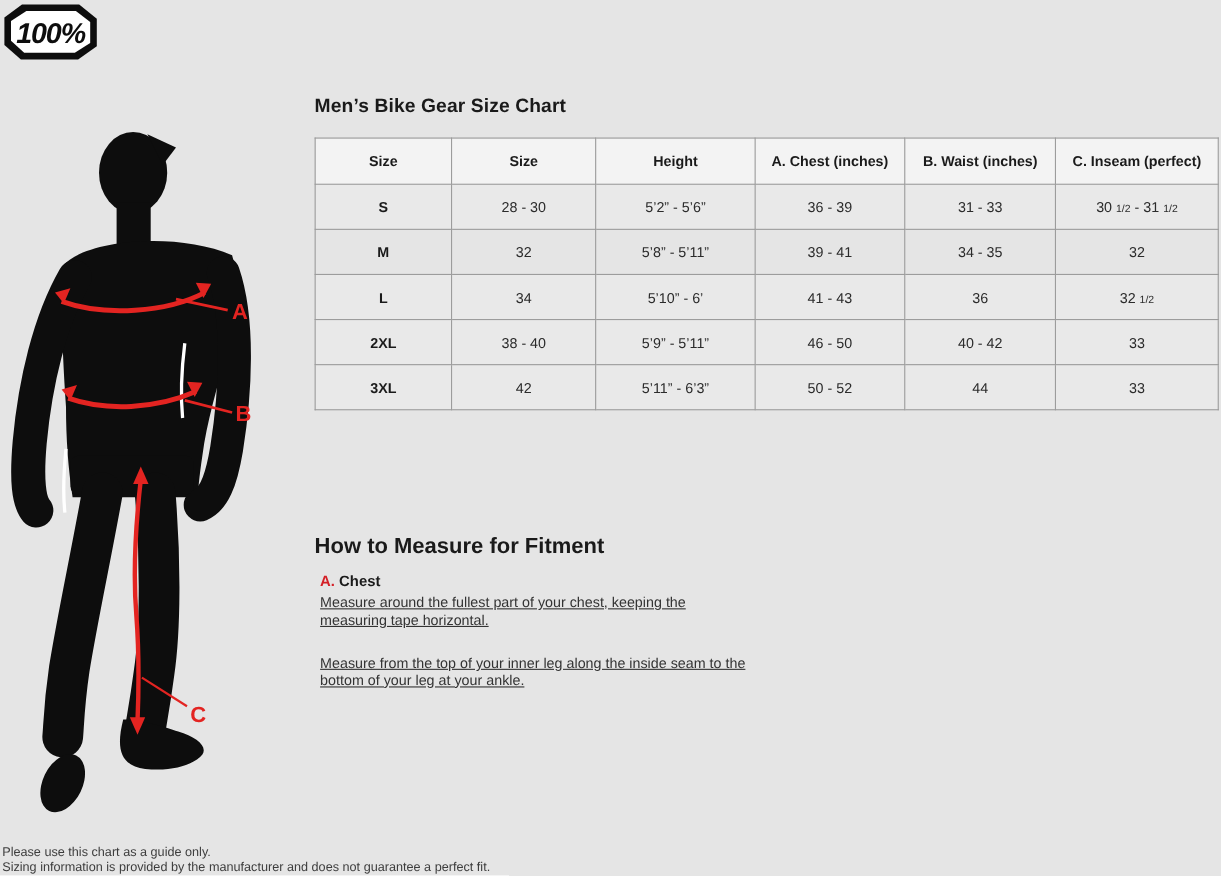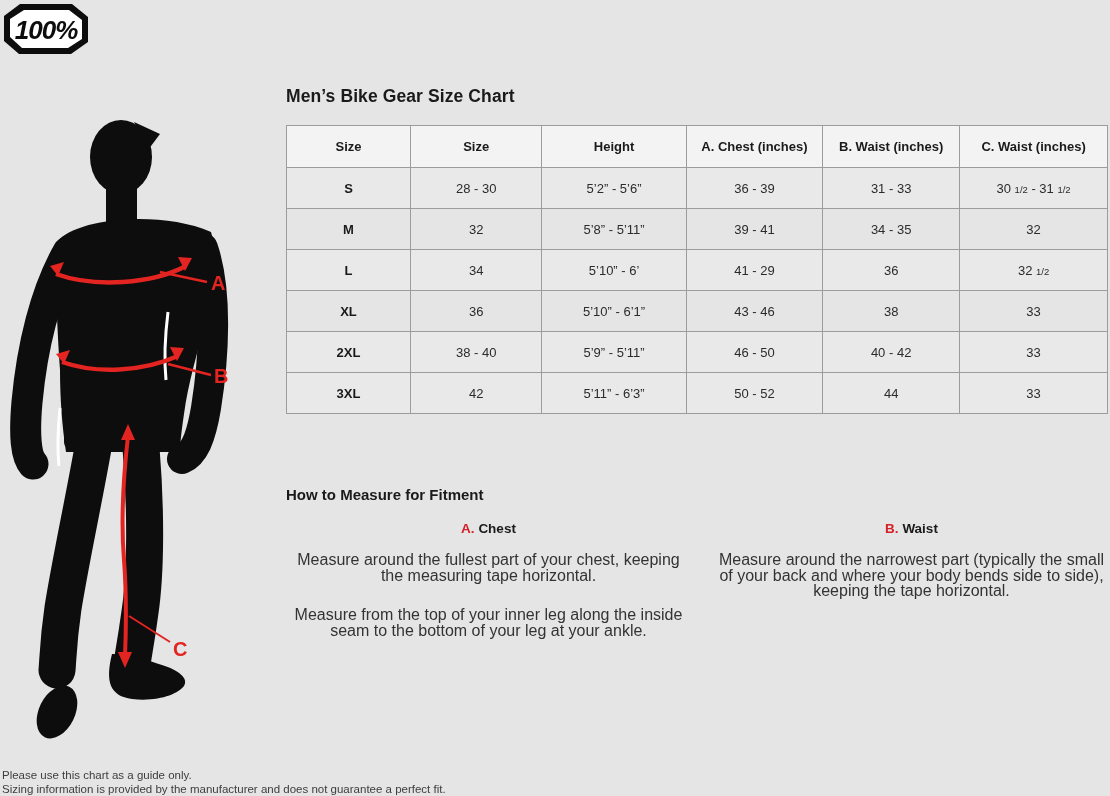--- a/index.html
+++ b/index.html
@@ -24,30 +24,30 @@
   }
   .size-table th, .size-table td {
     border:1px solid #9c9c9c; text-align:center; vertical-align:middle;
     height:41px; padding:0 4px;
   }
   .size-table th { background:#f3f3f3; font-weight:bold; color:#1a1a1a; height:42px; }
   .size-table tr.stripe td { background:#e9e9e9; }
   .size-table td.size-cell { font-weight:bold; color:#1a1a1a; }
   .frac { font-size:9.5px; letter-spacing:0;text-align:right; }
   .measure-heading {
-    position:absolute; left:286px; top:486px; font-size:15px; font-weight:bold;
+    position:absolute; left:286px; top:486px; font-size:20px; font-weight:bold;
     color:#1a1a1a;
   }
-  .measure-cols { position:absolute; left:291px; top:521px; width:817px; display:flex;text-align:center; }
+  .measure-cols { position:absolute; left:291px; top:521px; width:817px; display:flex; }
   .measure-col-left  { width:395px; margin-right:29px; }
   .measure-col-right { width:393px; }
   .measure-section h3 { font-size:13.5px; font-weight:bold; color:#1a1a1a; }
   .measure-section h3 .red-key { color:#d42027; }
   .measure-section p {
-    font-size:16px; line-height:15.5px; color:#333333; margin-top:16px;
+    font-size:13px; line-height:15.5px; color:#333333; margin-top:4px;text-decoration:underline;
   }
   .measure-section + .measure-section { margin-top:24px; }
   .footnote {
     position:absolute; left:2px; top:768px; font-size:11.5px; line-height:14px;
     color:#3d3d3d;
   }
 </style>
 </head>
 <body>
 
@@ -126,21 +126,21 @@
         <col style="width:16.7%">
         <col style="width:18.0%">
     </colgroup>
     <thead>
       <tr id="table-head-row">
           <th>Size</th>
           <th>Size</th>
           <th>Height</th>
           <th>A. Chest (inches)</th>
           <th>B. Waist (inches)</th>
-          <th>C. Waist (inches)</th>
+          <th>C. Inseam (perfect)</th>
         </tr>
     </thead>
     <tbody id="table-body">
         <tr class="stripe">
           <td class="size-cell">S</td>
           <td>28 - 30</td>
           <td>5’2” - 5’6”</td>
           <td>36 - 39</td>
           <td>31 - 33</td>
           <td>30 <span class="frac">1/2</span> - 31 <span class="frac">1/2</span></td>
@@ -150,31 +150,23 @@
           <td>32</td>
           <td>5’8” - 5’11”</td>
           <td>39 - 41</td>
           <td>34 - 35</td>
           <td>32</td>
         </tr>
         <tr class="stripe">
           <td class="size-cell">L</td>
           <td>34</td>
           <td>5’10” - 6’</td>
-          <td>41 - 29</td>
+          <td>41 - 43</td>
           <td>36</td>
           <td>32 <span class="frac">1/2</span></td>
-        </tr>
-        <tr>
-          <td class="size-cell">XL</td>
-          <td>36</td>
-          <td>5’10” - 6’1”</td>
-          <td>43 - 46</td>
-          <td>38</td>
-          <td>33</td>
         </tr>
         <tr class="stripe">
           <td class="size-cell">2XL</td>
           <td>38 - 40</td>
           <td>5’9” - 5’11”</td>
           <td>46 - 50</td>
           <td>40 - 42</td>
           <td>33</td>
         </tr>
         <tr class="stripe">
@@ -193,26 +185,20 @@
   <div class="measure-cols">
     <div class="measure-col-left">
       <div class="measure-section">
         <h3><span class="red-key">A.</span> <span>Chest</span></h3>
         <p>Measure around the fullest part of your chest, keeping the measuring tape horizontal.</p>
       </div>
       <div class="measure-section">
         <p>Measure from the top of your inner leg along the inside seam to the bottom of your leg at your ankle.</p>
       </div>
     </div>
-    <div class="measure-col-right">
-      <div class="measure-section">
-        <h3><span class="red-key">B.</span> <span>Waist</span></h3>
-        <p>Measure around the narrowest part (typically the small of your back and where your body bends side to side), keeping the tape horizontal.</p>
-      </div>
-    </div>
   </div>
 
   <div class="footnote">
     <div>Please use this chart as a guide only.</div>
     <div>Sizing information is provided by the manufacturer and does not guarantee a perfect fit.</div>
   </div>
 
 </div>
 
 </body></html>

